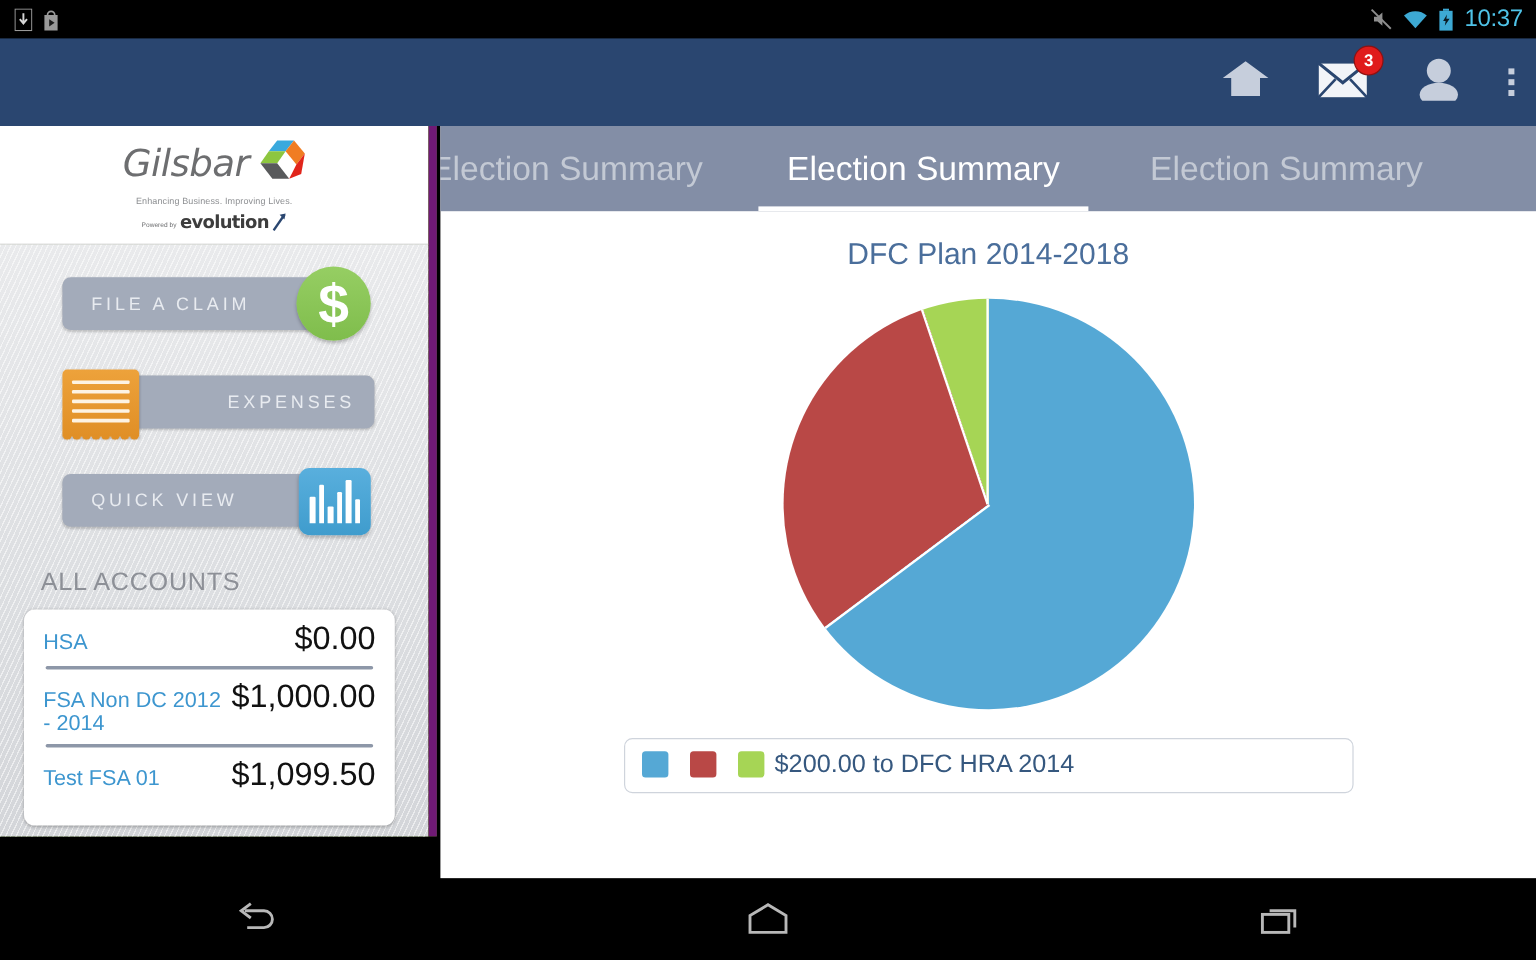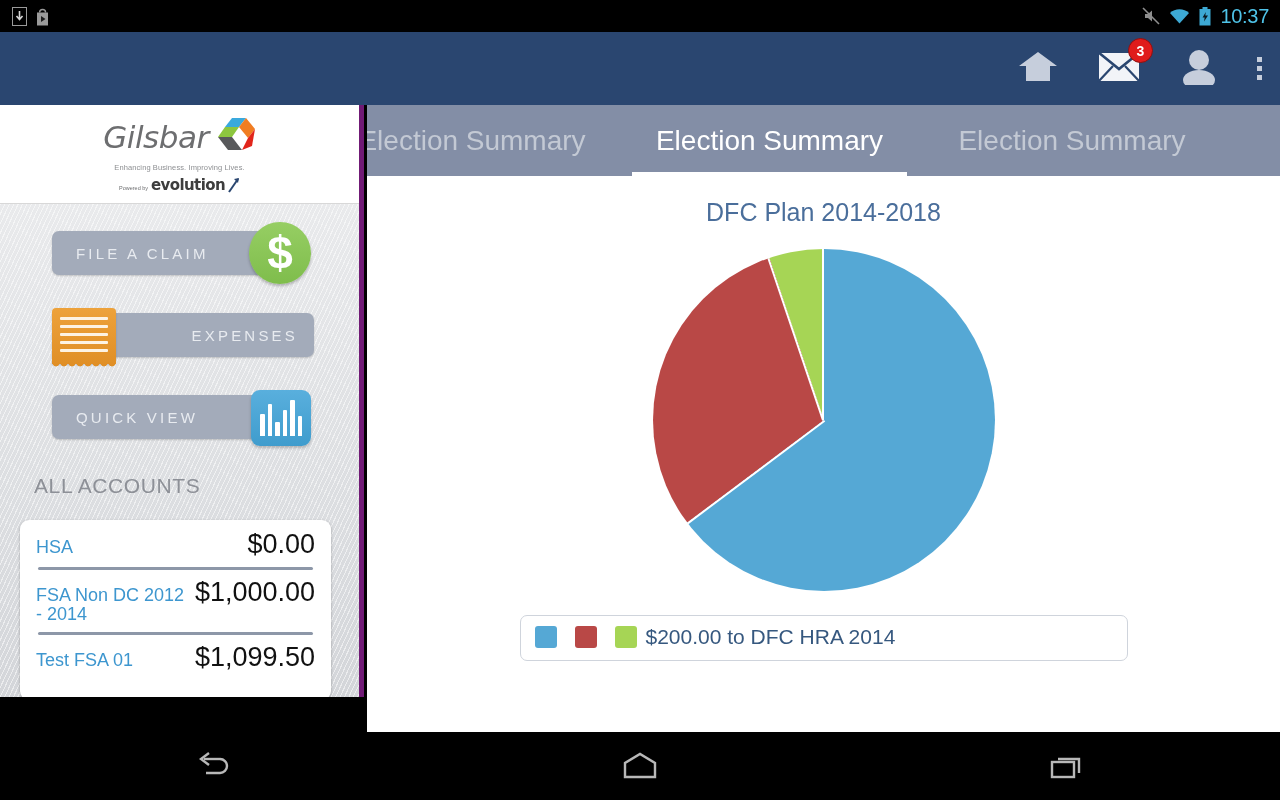--- a/index.html
+++ b/index.html
@@ -41,21 +41,21 @@
     display:flex; align-items:center; justify-content:center;
     border:1px solid #8d1111;
   }
   .overflow-dots { display:flex; flex-direction:column; gap:4px; cursor:pointer; }
   .overflow-dots i { display:block; width:5px; height:5px; background:#C6CEDC; }
 
   
   .sidebar {
     position:absolute; left:0; top:105px; width:364px; height:592px;
     background:#4d7c0f; overflow:hidden;
-    border-right:5px solid #701a75;
+    border-right:7px solid #701a75;
   }
   .logo-area {
     height:99px; background:#fff; display:flex; flex-direction:column;
     align-items:center; justify-content:center;
     border-bottom:1px solid #d8d8d8;
   }
   .logo-word {
     font-family:"DejaVu Sans", sans-serif;
     font-size:31px; color:#6d6e70; letter-spacing:-0.5px;
     font-style:italic; font-weight:300; line-height:1;
@@ -121,21 +121,21 @@
   .icon-chart {
     position:absolute; right:48px; top:4px; width:60px; height:56px; border-radius:9px;
     background:linear-gradient(180deg,#59afdd,#3f9ccd);
     box-shadow:0 2px 3px rgba(0,0,0,0.22);
     display:flex; align-items:flex-end; justify-content:center; gap:3px; padding:0 9px 10px 9px;
   }
   .icon-chart i { display:block; width:5px; background:#fff; border-radius:1px 1px 0 0; }
 
   .all-accounts {
     color:#8d9097; font-size:21px; letter-spacing:0.6px;
-    padding:6px 0 22px 34px;
+    padding:6px 0 10px 34px;
     font-family:"Liberation Sans", sans-serif;
   }
   .acct-card {
     margin:0 28px 0 20px; background:#fff; border-radius:9px;
     box-shadow:0 1px 3px rgba(0,0,0,0.28);
     padding:2px 16px 0 16px; overflow:hidden; height:180px;
   }
   .acct-row {
     display:flex; align-items:baseline; justify-content:space-between;
     padding:7px 0 7px 0; cursor:pointer; gap:8px;

